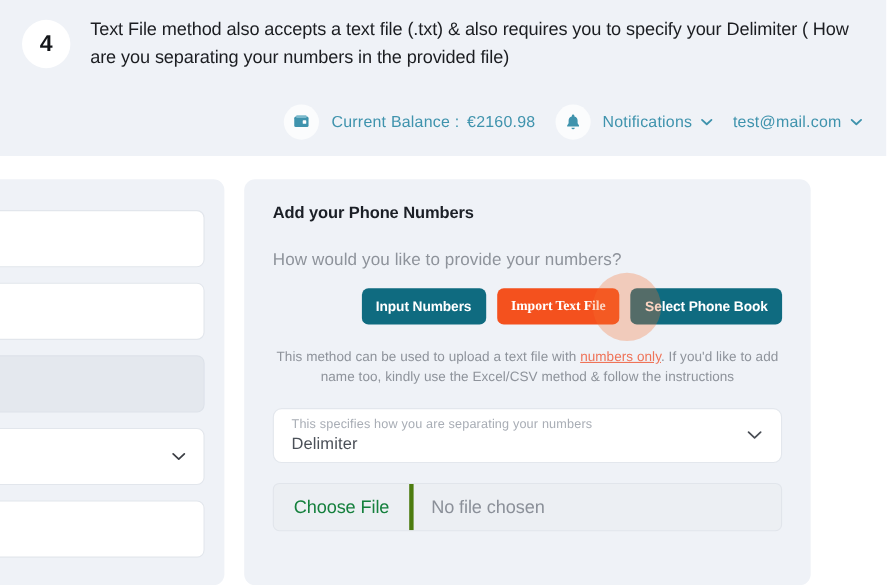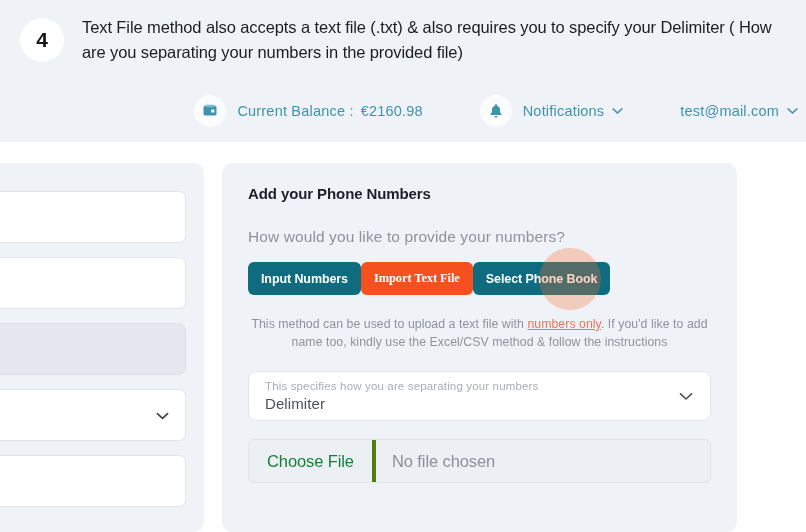--- a/index.html
+++ b/index.html
@@ -63,22 +63,21 @@
     position: absolute;
     left: 0;
     top: 80px;
     width: 806px;
     height: 62px;
     background: #eff2f7;
     display: flex;
     align-items: center;
     justify-content: flex-end;
     box-sizing: border-box;
-    padding-right: 8px;
-    gap: 39px;
+    padding-right: 22px;
   }
   .tb-group {
     display: flex;
     align-items: center;
     margin-left: 18px;
   }
   .circle-icon {
     width: 32px;
     height: 32px;
     border-radius: 50%;
@@ -172,21 +171,22 @@
   .question {
     text-align: left;
     font-size: 15.5px;
     color: #8e939b;
     letter-spacing: 0.1px;
     margin-bottom: 16px;
   }
 
   .btn-row {
     display: flex;
-    justify-content: flex-start;
+    justify-content: flex-end;
+    gap: 10px;
     position: relative;
   }
   .opt-btn {
     border: none;
     border-radius: 6px;
     background: #0f6b80;
     color: #ffffff;
     font-family: "Liberation Sans", sans-serif;
     font-size: 12.5px;
     font-weight: bold;

